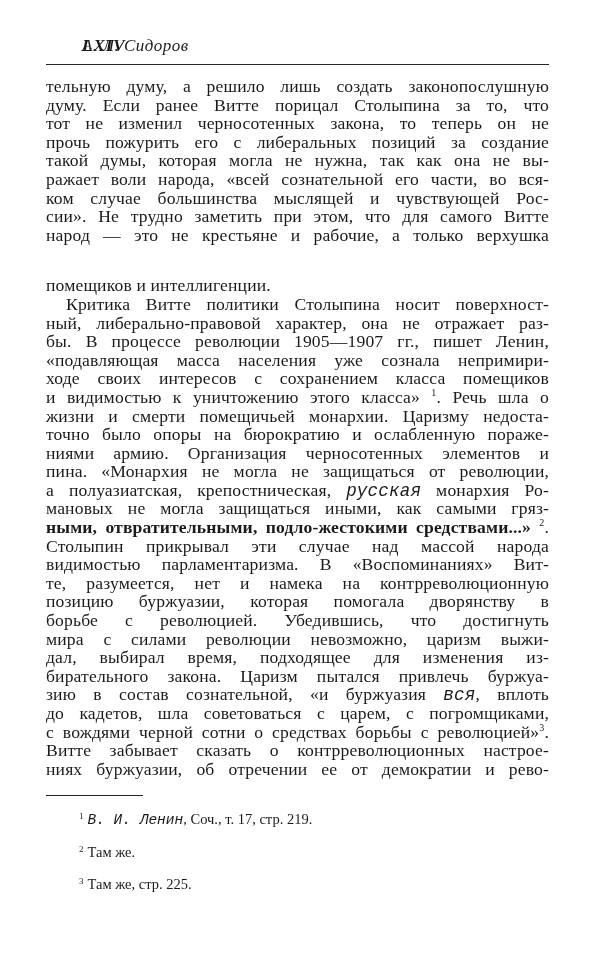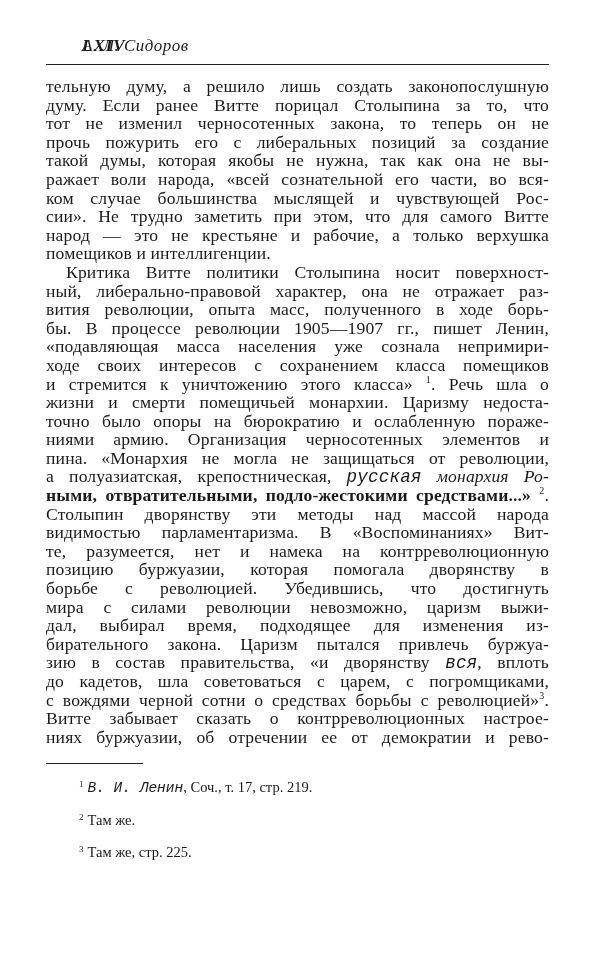--- a/index.html
+++ b/index.html
@@ -62,20 +62,21 @@
   }
   .line {
     display: block;
     white-space: nowrap;
     text-align: justify;
     text-align-last: justify;
     height: 18.6px;
   }
   .line.last {
     text-align-last: left;
+    margin-top: 32px;
   }
   .line.indent {
     text-indent: 20px;
   }
   .it { font-style: italic; font-family: Liberation Mono, monospace; }
   sup.fn {
     font-size: 10px;
     vertical-align: 7px;
     line-height: 0;
   }
@@ -111,48 +112,48 @@
     <span class="folio">LXIV</span>
     <span class="running-title">А. Л. Сидоров</span>
   </div>
   <div class="head-rule"></div>
 
   <div class="body-text" id="body-text">
       <span class="line"><span>тельную думу, а решило лишь создать законопослушную</span></span>
       <span class="line"><span>думу. Если ранее Витте порицал Столыпина за то, что</span></span>
       <span class="line"><span>тот не изменил черносотенных закона, то теперь он не</span></span>
       <span class="line"><span>прочь пожурить его с либеральных позиций за создание</span></span>
-      <span class="line"><span>такой думы, которая якобы не нужна, так как она не вы-</span></span>
+      <span class="line"><span>такой думы, которая могла не нужна, так как она не вы-</span></span>
       <span class="line"><span>ражает воли народа, «всей сознательной его части, во вся-</span></span>
       <span class="line"><span>ком случае большинства мыслящей и чувствующей Рос-</span></span>
       <span class="line"><span>сии». Не трудно заметить при этом, что для самого Витте</span></span>
       <span class="line"><span>народ — это не крестьяне и рабочие, а только верхушка</span></span>
       <span class="line last"><span>помещиков и интеллигенции.</span></span>
       <span class="line indent"><span>Критика Витте политики Столыпина носит поверхност-</span></span>
       <span class="line"><span>ный, либерально-правовой характер, она не отражает раз-</span></span>
-      <span class="line"><span>вития революции, опыта масс, полученного в ходе борь-</span></span>
       <span class="line"><span>бы. В процессе революции 1905—1907 гг., пишет Ленин,</span></span>
       <span class="line"><span>«подавляющая масса населения уже сознала непримири-</span></span>
       <span class="line"><span>ходе своих интересов с сохранением класса помещиков</span></span>
-      <span class="line"><span style="white-space: pre;">и стремится к уничтожению этого класса» </span><sup class="fn">1</sup><span style="white-space: pre; margin-top: 48px;">. Речь шла о</span></span>
+      <span class="line"><span style="white-space: pre;">и видимостью к уничтожению этого класса» </span><sup class="fn">1</sup><span style="white-space: pre; margin-top: 48px;">. Речь шла о</span></span>
       <span class="line"><span>жизни и смерти помещичьей монархии. Царизму недоста-</span></span>
       <span class="line"><span>точно было опоры на бюрократию и ослабленную пораже-</span></span>
       <span class="line"><span>ниями армию. Организация черносотенных элементов и</span></span>
       <span class="line"><span>пина. «Монархия не могла не защищаться от революции,</span></span>
-      <span class="line"><span style="white-space: pre;">а полуазиатская, крепостническая, </span><span class="it">русская</span><span style="white-space: pre; font-style: italic;"> монархия Ро-</span></span>
+      <span class="line"><span style="white-space: pre;">а полуазиатская, крепостническая, </span><span class="it">русская</span><span style="white-space: pre;"> монархия Ро-</span></span>
+      <span class="line"><span>мановых не могла защищаться иными, как самыми гряз-</span></span>
       <span class="line"><span style="white-space: pre; font-weight: bold;">ными, отвратительными, подло-жестокими средствами...» </span><sup class="fn">2</sup><span style="white-space: pre;">.</span></span>
-      <span class="line"><span>Столыпин дворянству эти методы над массой народа</span></span>
+      <span class="line"><span>Столыпин прикрывал эти случае над массой народа</span></span>
       <span class="line"><span>видимостью парламентаризма. В «Воспоминаниях» Вит-</span></span>
       <span class="line"><span>те, разумеется, нет и намека на контрреволюционную</span></span>
       <span class="line"><span>позицию буржуазии, которая помогала дворянству в</span></span>
       <span class="line"><span>борьбе с революцией. Убедившись, что достигнуть</span></span>
       <span class="line"><span>мира с силами революции невозможно, царизм выжи-</span></span>
       <span class="line"><span>дал, выбирал время, подходящее для изменения из-</span></span>
       <span class="line"><span>бирательного закона. Царизм пытался привлечь буржуа-</span></span>
-      <span class="line"><span style="white-space: pre;">зию в состав правительства, «и дворянству </span><span class="it">вся</span><span style="white-space: pre;">, вплоть</span></span>
+      <span class="line"><span style="white-space: pre;">зию в состав сознательной, «и буржуазия </span><span class="it">вся</span><span style="white-space: pre;">, вплоть</span></span>
       <span class="line"><span>до кадетов, шла советоваться с царем, с погромщиками,</span></span>
       <span class="line"><span style="white-space: pre;">с вождями черной сотни о средствах борьбы с революцией»</span><sup class="fn">3</sup><span style="white-space: pre;">.</span></span>
       <span class="line"><span>Витте забывает сказать о контрреволюционных настрое-</span></span>
       <span class="line"><span>ниях буржуазии, об отречении ее от демократии и рево-</span></span>
     </div>
 
   <div class="fn-rule"></div>
 
   <div class="footnotes" id="footnotes">
       <div class="footnote"><span class="mark">1</span><span class="it">В. И. Ленин</span><span>, Соч., т. 17, стр. 219.</span></div>

